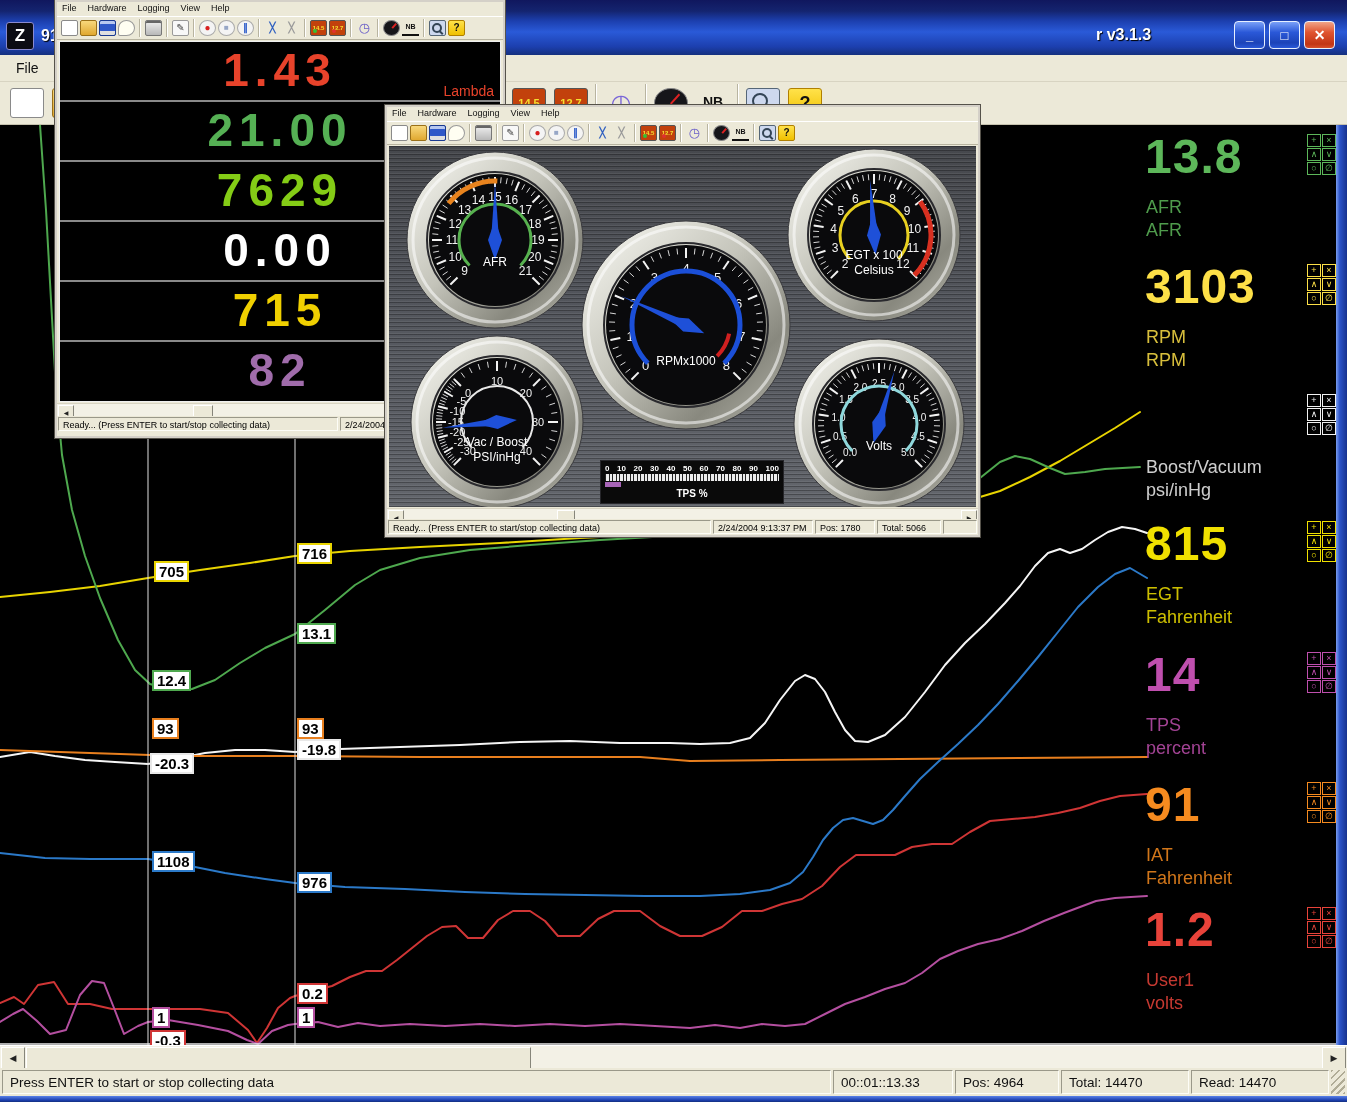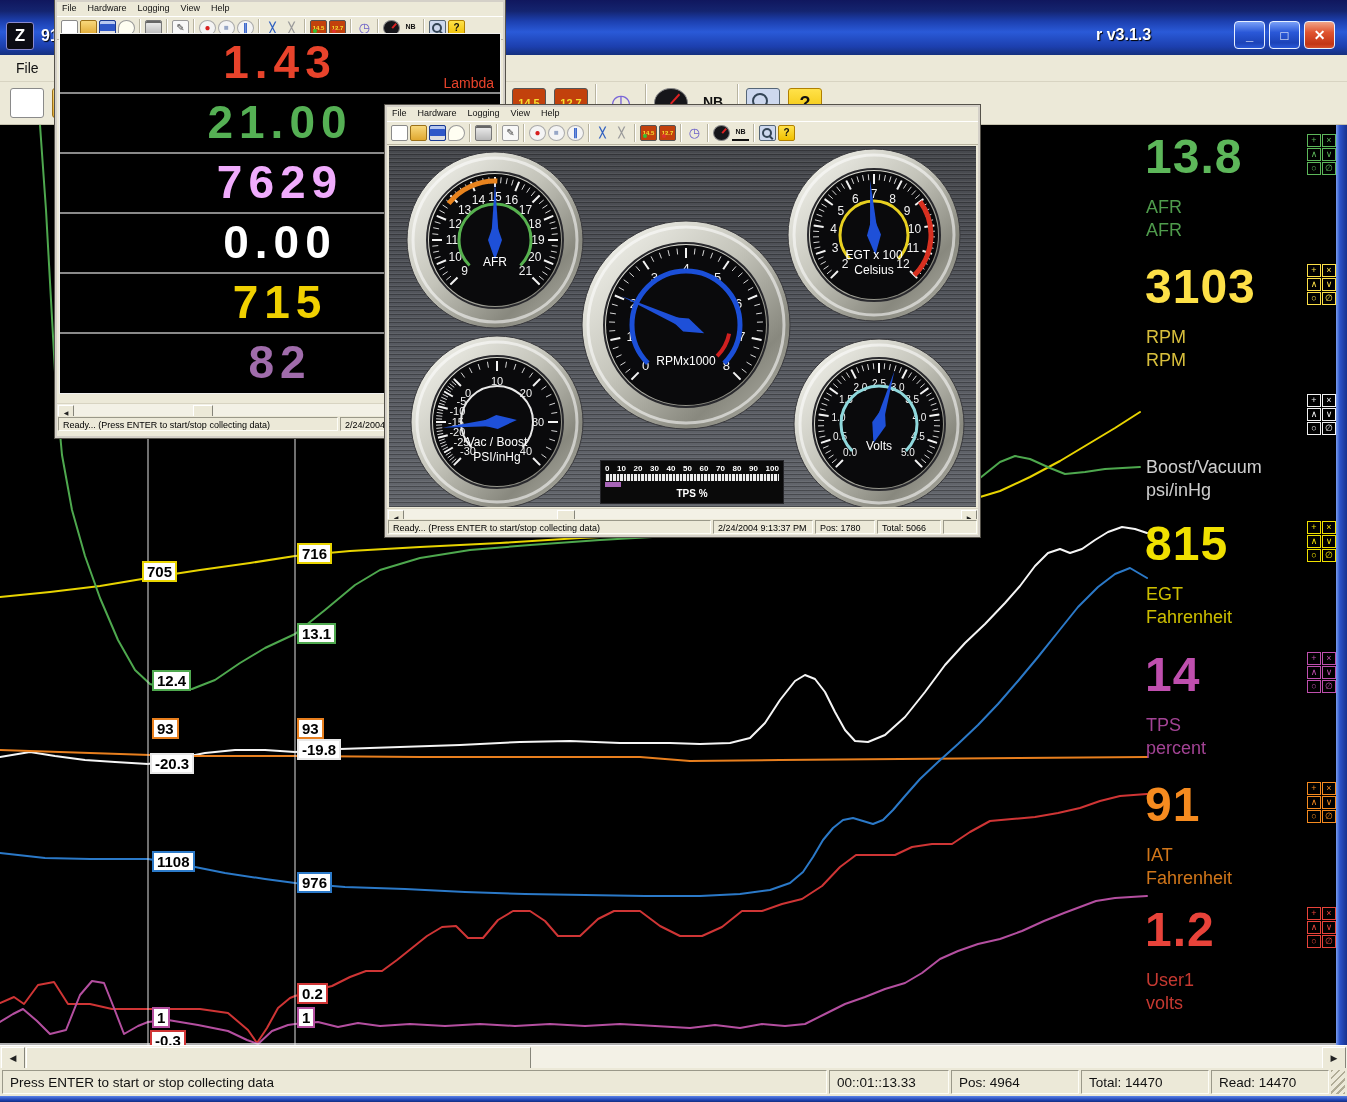--- a/index.html
+++ b/index.html
@@ -78,39 +78,39 @@
     background:linear-gradient(90deg,#7a9df0,#2a52c8 35%,#16328f);}
   
   .main-hscroll{position:absolute;left:0;top:1045px;width:1347px;height:23px;background:#f3f1e6;border-top:1px solid #fff;box-sizing:border-box;}
   .scroll-btn{position:absolute;top:1px;width:22px;height:20px;background:#ece9d8;border:1px solid;
     border-color:#fff #86857a #86857a #fff;display:flex;align-items:center;justify-content:center;font-size:9px;color:#222;}
   .scroll-thumb{position:absolute;top:1px;height:20px;background:#ece9d8;border:1px solid;border-color:#fff #86857a #86857a #fff;}
   .statusbar{position:absolute;left:0;top:1068px;width:1347px;height:28px;background:#ece9d8;display:flex;gap:2px;
     padding:2px;box-sizing:border-box;font-size:13.5px;color:#111;}
   .sb-panel{border:1px solid;border-color:#9a9889 #fdfdf7 #fdfdf7 #9a9889;padding:4px 7px 0 7px;white-space:nowrap;
     overflow:hidden;box-sizing:border-box;}
-  .sb-msg{flex:1;} .sb-time{width:120px;} .sb-pos{width:128px;} .sb-total{width:128px;} .sb-read{width:118px;}
+  .sb-msg{flex:1;} .sb-time{width:120px;} .sb-pos{width:104px;} .sb-total{width:128px;} .sb-read{width:138px;}
   .grip{width:14px;background:repeating-linear-gradient(135deg,#b0ac96 0 2px,transparent 2px 5px);}
   .bborder{position:absolute;left:0;top:1096px;width:1347px;height:6px;
     background:linear-gradient(180deg,#5a82e8,#1c3fae 70%,#14307e);}
   
   .child-win{position:absolute;background:#ece9d8;border:2px solid #d4d0c8;outline:1px solid #55524a;box-sizing:border-box;}
   .sm-menubar{height:13px;display:flex;gap:11px;padding:1px 0 0 5px;font-size:9px;color:#111;}
   .sm-toolbar{height:24px;background:#ece9d8;border-top:1px solid #fff;border-bottom:1px solid #b8b4a0;
     display:flex;align-items:center;padding-left:3px;box-sizing:border-box;}
   .sm-hscroll{position:absolute;left:0;right:0;height:15px;background:#f3f1e6;border-top:1px solid #d8d4c2;}
   .sm-scroll-btn{position:absolute;top:1px;width:14px;height:12px;background:#ece9d8;border:1px solid;
     border-color:#fff #86857a #86857a #fff;display:flex;align-items:center;justify-content:center;font-size:6px;color:#222;}
   .sm-scroll-thumb{position:absolute;top:1px;height:12px;background:#ece9d8;border:1px solid;border-color:#fff #86857a #86857a #fff;}
   .sm-status{position:absolute;left:0;right:0;bottom:0;display:flex;gap:2px;font-size:9px;background:#ece9d8;padding:1px;}
   .sm-status .sb-panel{padding:2px 4px 0 4px;height:14px;}
   .smp-ts{width:100px;} .smp-pos{width:60px;} .smp-total{width:64px;} .smp-blank{width:34px;}
   
   #digital-window{left:55px;top:0;width:450px;height:438px;z-index:10;}
-  .digital-display{position:absolute;left:2px;right:2px;top:31px;height:361px;background:#000;border:1px solid #f0f0f0;box-sizing:border-box;}
+  .digital-display{position:absolute;left:2px;right:2px;top:39px;height:361px;background:#000;border:1px solid #f0f0f0;box-sizing:border-box;}
   .digital-row{height:60px;box-sizing:border-box;border-bottom:2px solid #8a8a8a;position:relative;text-align:center;background:#000;}
   .digital-row:last-child{border-bottom:none;height:59px;}
   .dg-val{font-size:46px;font-weight:bold;letter-spacing:6px;line-height:57px;}
   .dg-label{position:absolute;right:6px;bottom:1px;font-size:14px;}
   #digital-window .sm-hscroll{top:401px;}
   #digital-window .sm-status{height:18px;}
   
   #gauges-window{left:385px;top:105px;width:595px;height:432px;z-index:20;}
   .metal{position:absolute;left:2px;right:2px;top:39px;height:361px;overflow:hidden;
     background:repeating-linear-gradient(0deg,rgba(0,0,0,.28) 0 1px,rgba(255,255,255,.06) 1px 2px,rgba(0,0,0,0) 2px 4px),
@@ -182,21 +182,21 @@
         <path d="M0,632 L30,627 L55,631 L85,635 L115,637 L148,639 L175,634 L205,628 L235,625 L265,625 L295,627 L340,624 L400,622 L460,620 L520,617 L570,616 L620,618 L670,618 L700,619 L730,618 L750,613 L765,598 L780,575 L795,556 L805,550 L815,554 L825,567 L835,587 L845,605 L855,616 L868,617 L885,610 L905,592 L925,567 L945,540 L965,518 L985,499 L1005,478 L1020,461 L1035,441 L1048,428 L1060,424 L1070,428 L1082,424 L1095,415 L1108,407 L1122,402 L1135,404 L1147,408" stroke="#f5f5f5" stroke-width="2" fill="none" stroke-linejoin="round" stroke-linecap="round"></path>
         <path d="M0,625 L60,627 L120,629 L180,631 L295,631 L420,632 L540,632 L640,632 L665,634 L690,636 L780,635 L900,634 L1020,633 L1147,632" stroke="#e87f1e" stroke-width="2" fill="none" stroke-linejoin="round" stroke-linecap="round"></path>
         <path d="M0,728 L45,733 L90,734 L148,734 L185,740 L225,748 L265,754 L295,758 L345,762 L405,764 L465,767 L525,769 L585,770 L645,771 L700,771 L740,769 L770,765 L790,758 L803,747 L813,732 L823,715 L833,703 L843,695 L853,693 L863,696 L873,699 L883,695 L893,685 L905,671 L920,654 L938,637 L958,619 L978,600 L998,579 L1018,556 L1038,532 L1058,507 L1078,482 L1098,462 L1115,449 L1130,443 L1147,453" stroke="#2b79c8" stroke-width="2" fill="none" stroke-linejoin="round" stroke-linecap="round"></path>
         <path d="M0,878 L14,872 L24,879 L38,860 L54,857 L68,879 L90,879 L112,884 L148,884 L200,884 L228,888 L248,905 L257,918 L267,903 L278,883 L290,873 L295,871 L312,866 L332,861 L350,852 L366,846 L382,846 L397,835 L412,823 L427,811 L442,802 L456,801 L468,813 L483,813 L498,795 L513,786 L530,786 L545,796 L558,811 L580,811 L598,794 L614,786 L640,786 L660,801 L680,811 L702,811 L722,802 L742,786 L762,786 L782,779 L802,774 L822,761 L840,742 L856,730 L875,730 L895,730 L912,722 L932,719 L952,719 L970,707 L990,696 L1012,694 L1035,692 L1058,688 L1080,683 L1100,676 L1120,671 L1147,669" stroke="#cf3535" stroke-width="2" fill="none" stroke-linejoin="round" stroke-linecap="round"></path>
         <path d="M0,897 L13,889 L23,884 L37,896 L50,909 L66,905 L80,870 L92,856 L104,858 L114,883 L124,909 L138,901 L148,897 L168,895 L198,900 L228,906 L247,915 L258,919 L272,906 L288,900 L295,899 L318,897 L338,902 L358,898 L380,901 L410,899 L445,901 L480,899 L515,901 L550,899 L585,901 L620,899 L655,901 L690,903 L715,900 L740,903 L762,899 L785,901 L805,899 L825,889 L845,879 L865,872 L885,864 L905,858 L922,848 L940,834 L958,826 L978,819 L1000,814 L1022,806 L1044,796 L1064,788 L1080,782 L1096,776 L1115,773 L1147,771" stroke="#b44fa0" stroke-width="2" fill="none" stroke-linejoin="round" stroke-linecap="round"></path>
         <line x1="148" y1="0" x2="148" y2="920" stroke="#e0e0e0" stroke-width="1"></line>
         <line x1="295" y1="0" x2="295" y2="920" stroke="#e0e0e0" stroke-width="1"></line>
         <line x1="0" y1="919" x2="1336" y2="919" stroke="#e8e8e8" stroke-width="1.5"></line>
       </svg>
     <div id="cursor-labels">
-        <div class="cursor-label" style="left: 142px; top: 436px; border-color: rgb(232, 212, 0);">705</div>
+        <div class="cursor-label" style="left: 154px; top: 436px; border-color: rgb(232, 212, 0);">705</div>
         <div class="cursor-label" style="left: 297px; top: 418px; border-color: rgb(232, 212, 0);">716</div>
         <div class="cursor-label" style="left: 152px; top: 545px; border-color: rgb(78, 168, 78);">12.4</div>
         <div class="cursor-label" style="left: 297px; top: 498px; border-color: rgb(78, 168, 78);">13.1</div>
         <div class="cursor-label" style="left: 152px; top: 593px; border-color: rgb(232, 127, 30);">93</div>
         <div class="cursor-label" style="left: 297px; top: 593px; border-color: rgb(232, 127, 30);">93</div>
         <div class="cursor-label" style="left: 150px; top: 628px; border-color: rgb(232, 232, 232);">-20.3</div>
         <div class="cursor-label" style="left: 297px; top: 614px; border-color: rgb(232, 232, 232);">-19.8</div>
         <div class="cursor-label" style="left: 152px; top: 726px; border-color: rgb(43, 121, 200);">1108</div>
         <div class="cursor-label" style="left: 297px; top: 747px; border-color: rgb(43, 121, 200);">976</div>
         <div class="cursor-label" style="left: 297px; top: 858px; border-color: rgb(207, 53, 53);">0.2</div>
@@ -356,21 +356,21 @@
   <div class="digital-display">
     <div class="digital-row">
       <span class="dg-val" style="color: rgb(232, 67, 43);">1.43</span>
       <span class="dg-label" style="color: rgb(232, 67, 43);">Lambda</span>
     </div>
     <div class="digital-row">
       <span class="dg-val" style="color: rgb(85, 176, 84);">21.00</span>
       <span class="dg-label" style="color: rgb(85, 176, 84);"></span>
     </div>
     <div class="digital-row">
-      <span class="dg-val" style="color: #f0abfc;">7629</span>
+      <span class="dg-val" style="color: #84cc16;">7629</span>
       <span class="dg-label" style="color: rgb(31, 95, 192);"></span>
     </div>
     <div class="digital-row">
       <span class="dg-val" style="color: rgb(255, 255, 255);">0.00</span>
       <span class="dg-label" style="color: rgb(255, 255, 255);"></span>
     </div>
     <div class="digital-row">
       <span class="dg-val" style="color: rgb(240, 208, 0);">715</span>
       <span class="dg-label" style="color: rgb(240, 208, 0);"></span>
     </div>

